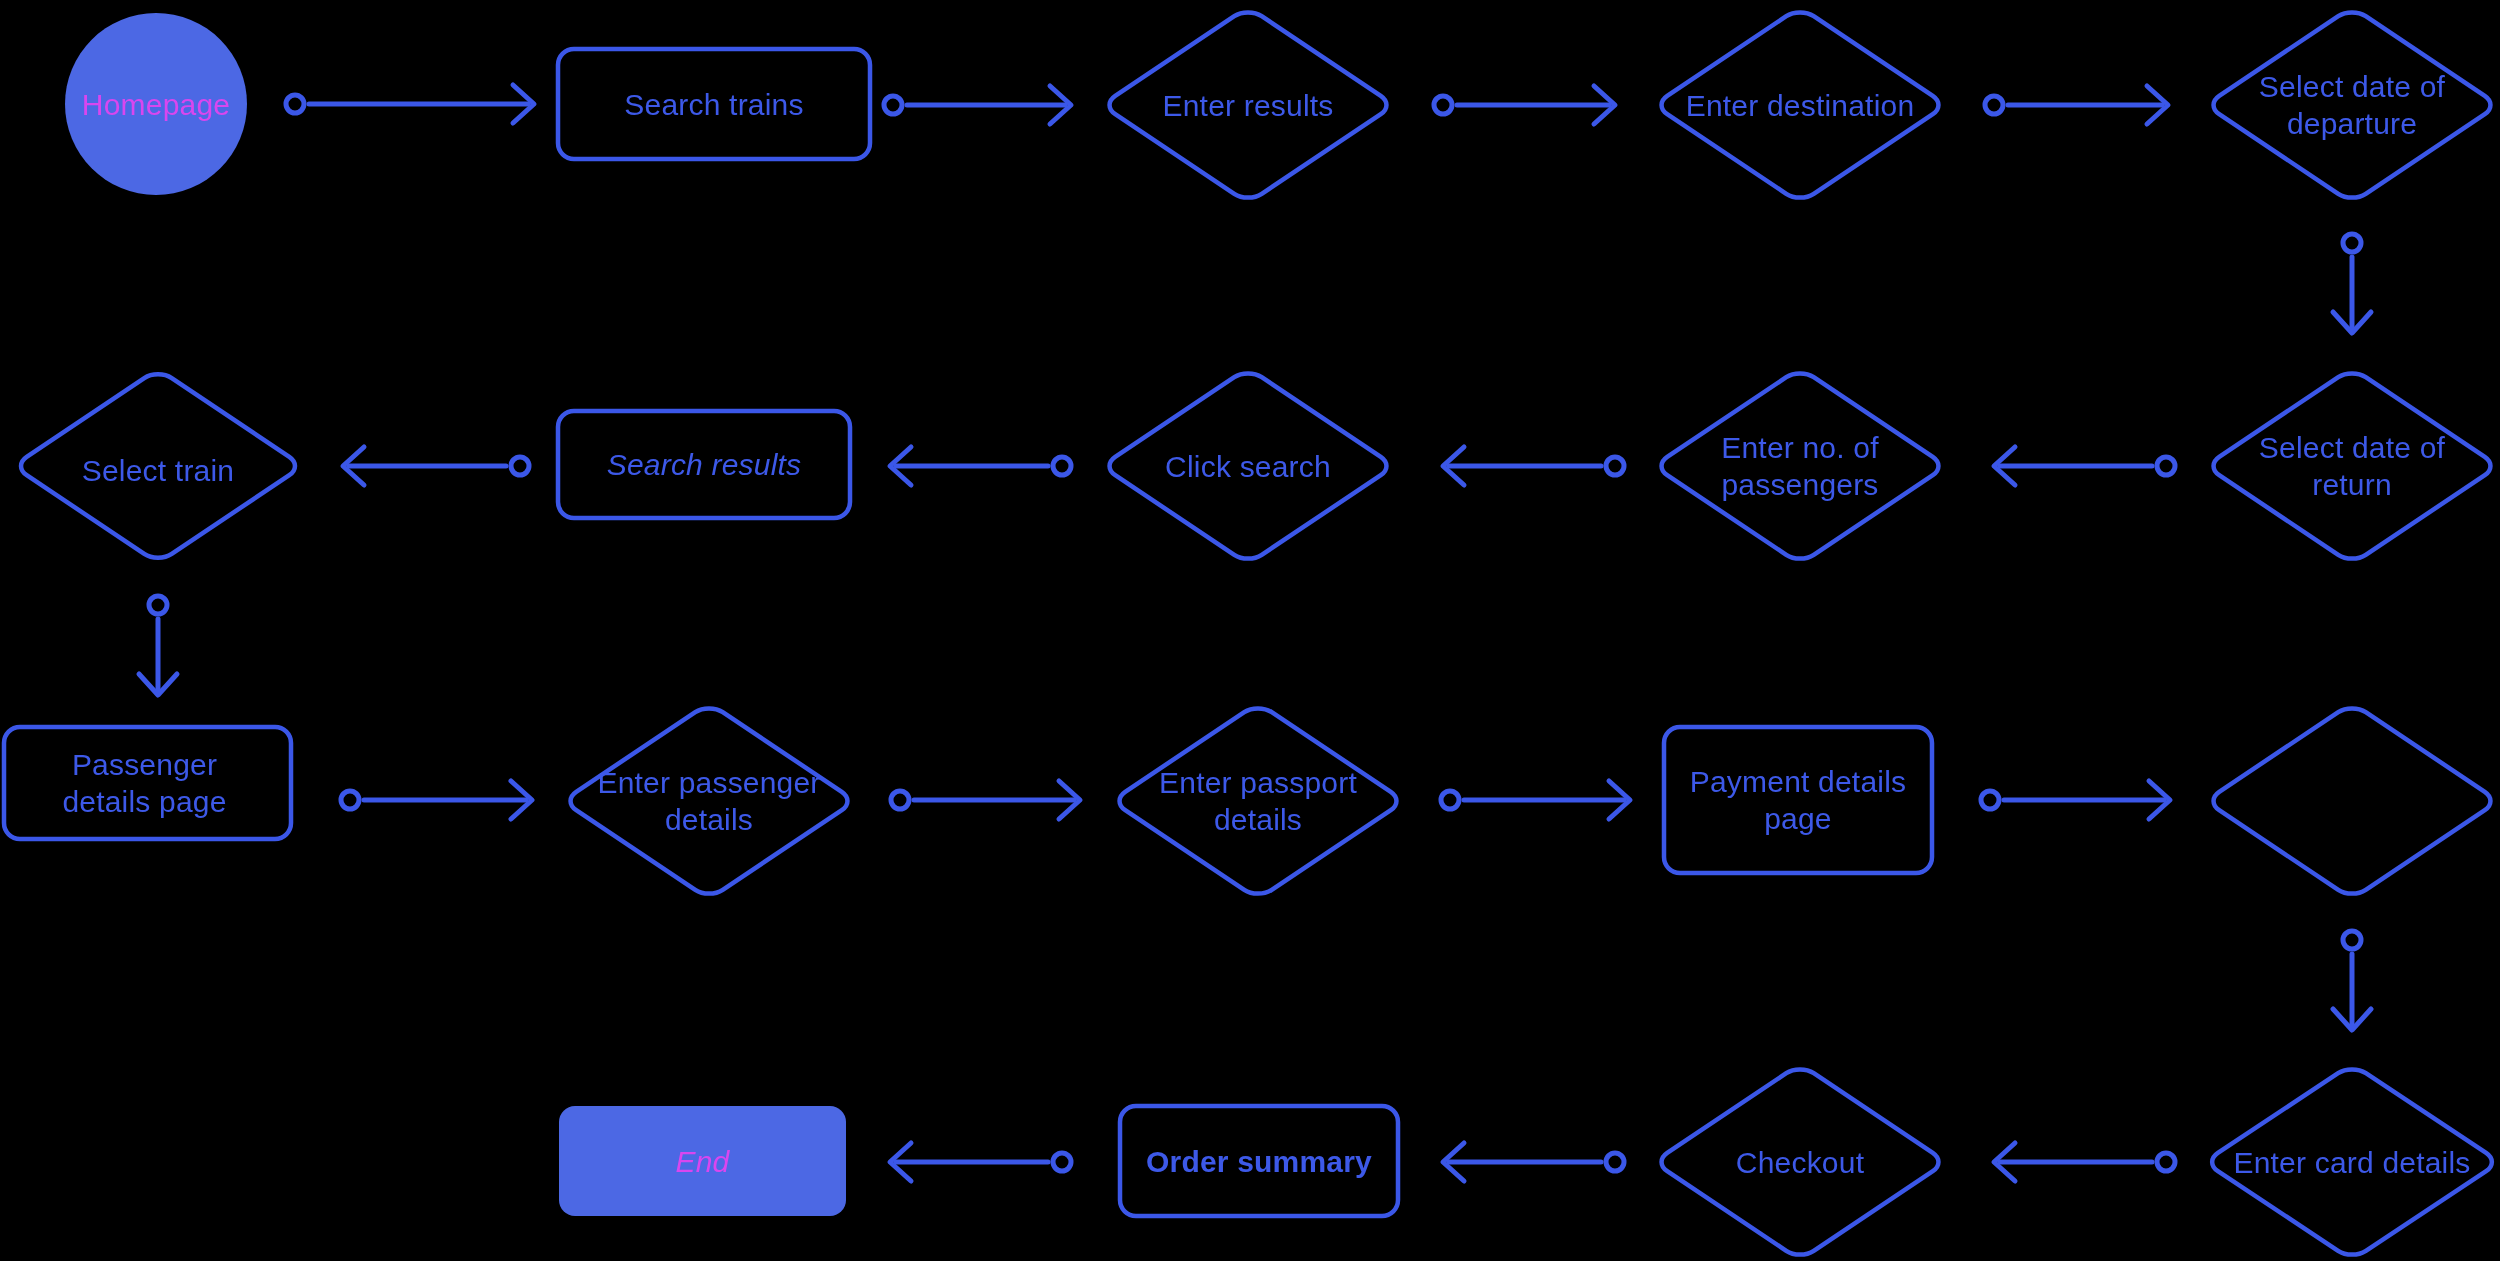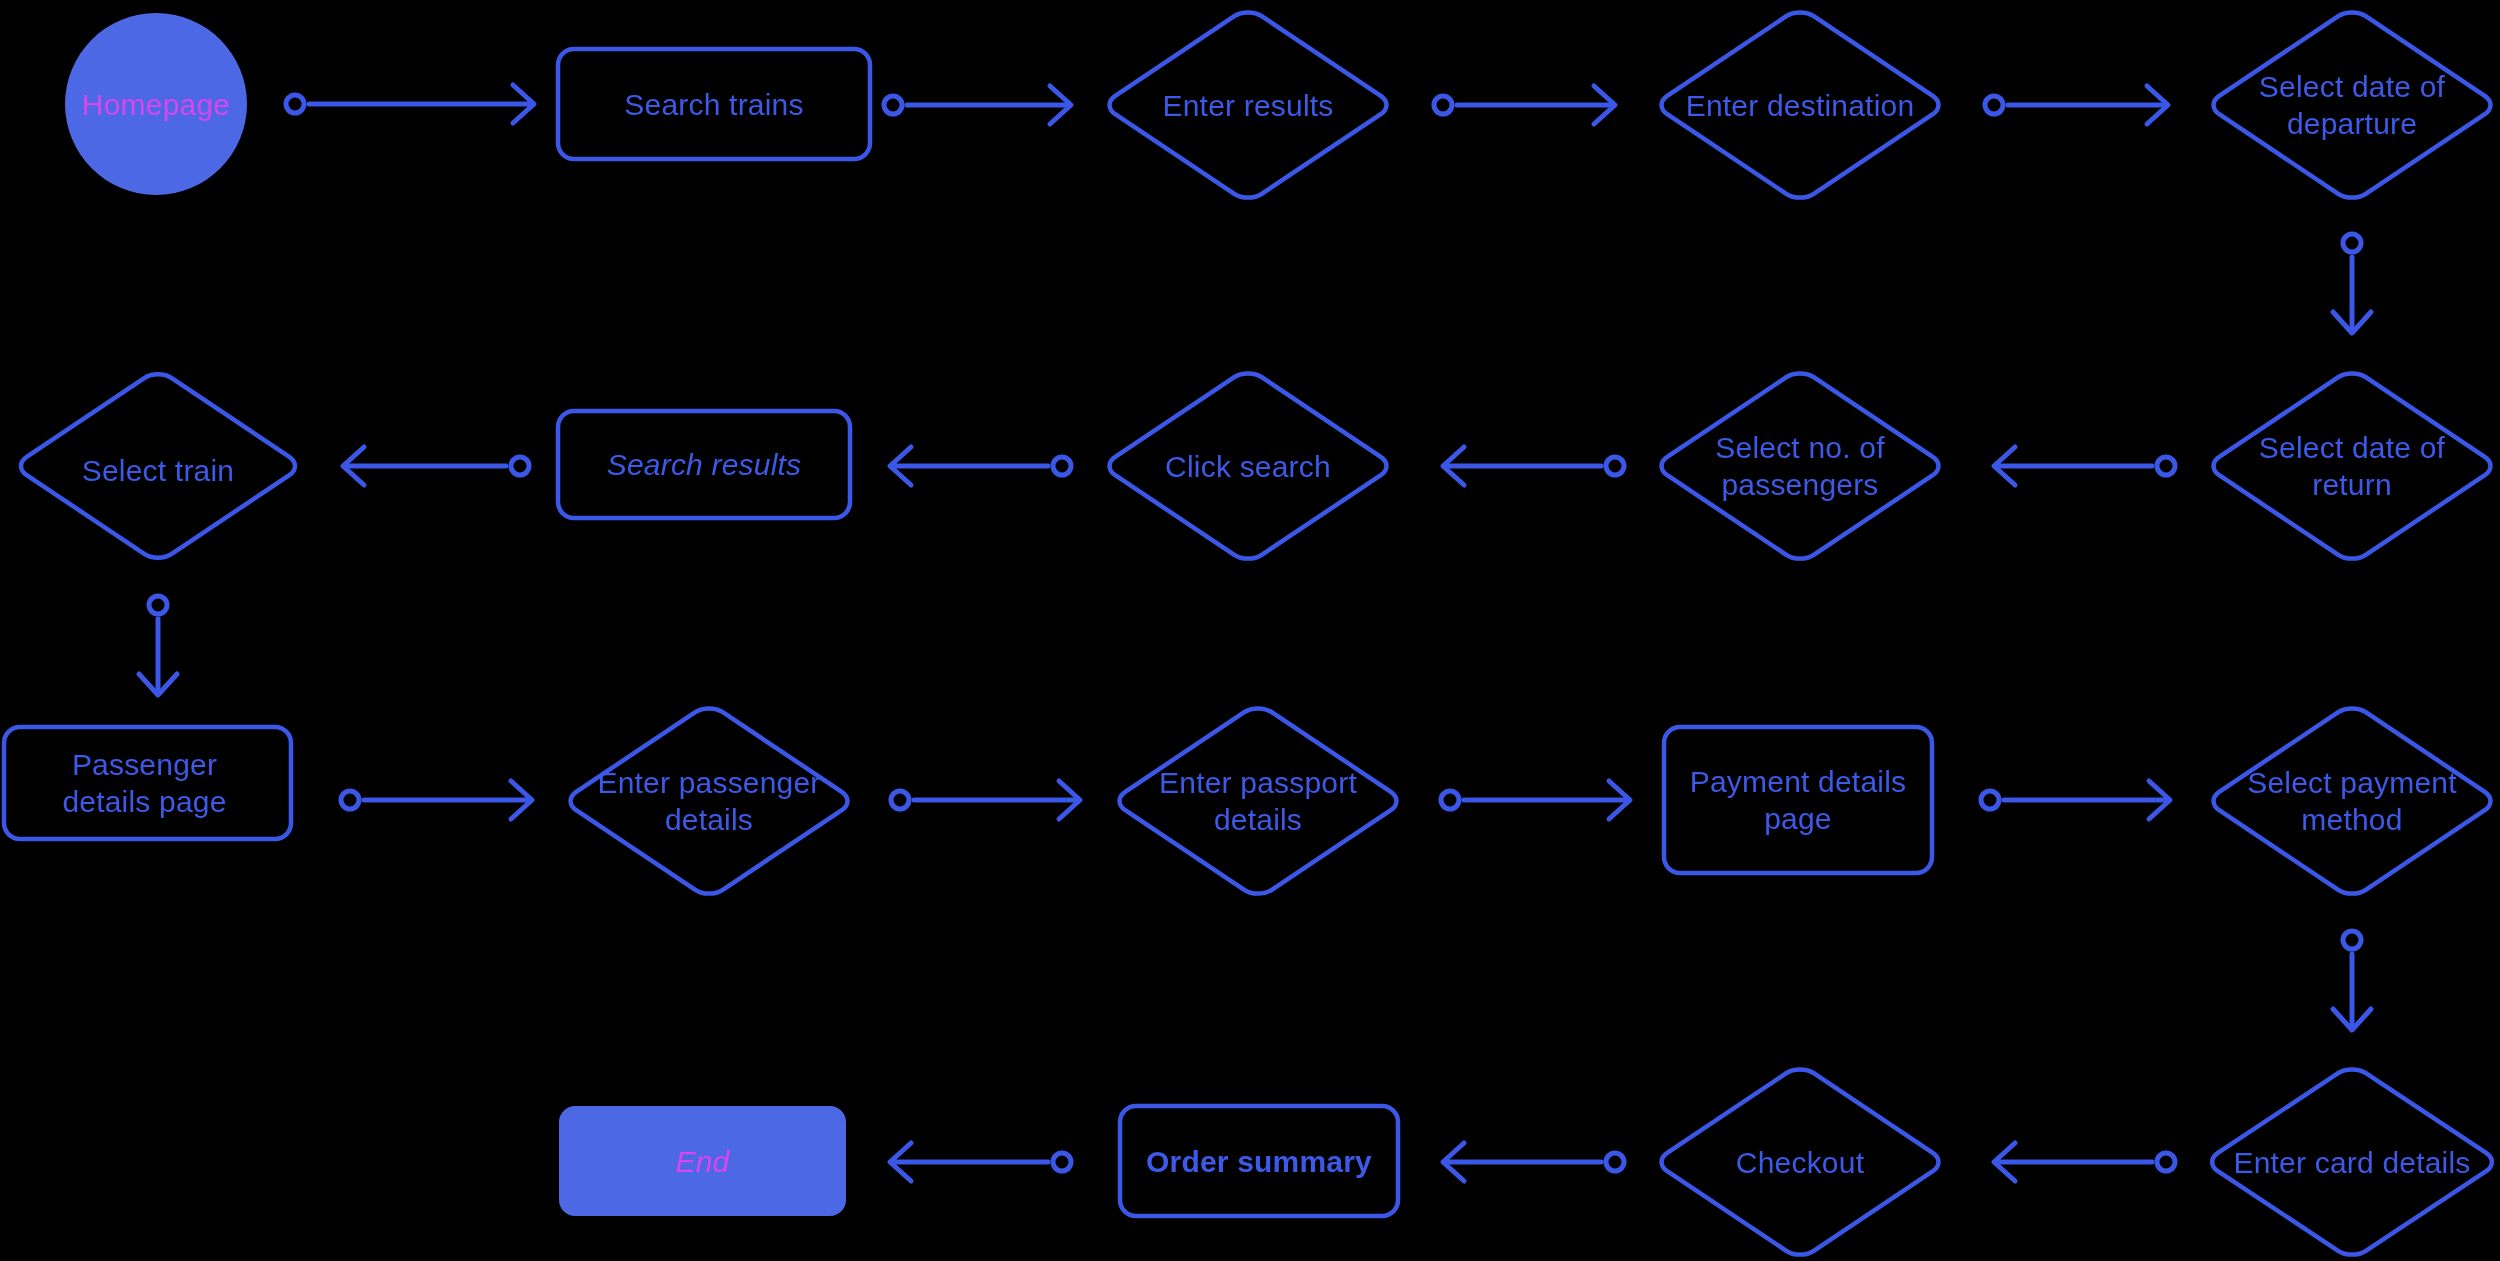--- a/index.html
+++ b/index.html
@@ -203,43 +203,41 @@
   <div class="node-label" style="left:1108px; top:75px;  width:280px; height:60px;">Enter results</div>
 
   <div class="node-label" style="left:1650px; top:75px;  width:300px; height:60px;">Enter destination</div>
 
   <div class="node-label" style="left:2232px; top:68px;  width:240px; height:74px;">Select date of
 departure</div>
 
   <div class="node-label" style="left:2232px; top:429px; width:240px; height:74px;">Select date of
 return</div>
 
-  <div class="node-label" style="left:1680px; top:429px; width:240px; height:74px;">Select no. of
+  <div class="node-label" style="left:1680px; top:429px; width:240px; height:74px;">Enter no. of
 passengers</div>
 
   <div class="node-label" style="left:1128px; top:436px; width:240px; height:60px;">Click search</div>
 
   <div class="node-label" style="left:558px; top:411px;  width:292px; height:107px;font-style:italic;">Search results</div>
 
   <div class="node-label" style="left:38px;  top:440px;  width:240px; height:60px;">Select train</div>
 
   <div class="node-label" style="left:1px;   top:727px;  width:287px; height:112px;">Passenger
 details page</div>
 
   <div class="node-label" style="left:589px; top:764px;  width:240px; height:74px;">Enter passenger
 details</div>
 
   <div class="node-label" style="left:1138px; top:764px; width:240px; height:74px;">Enter passport
 details</div>
 
   <div class="node-label" style="left:1664px; top:727px; width:268px; height:146px;">Payment details
 page</div>
 
-  <div class="node-label" style="left:2232px; top:764px; width:240px; height:74px;">Select payment
-method</div>
 
   <div class="node-label" style="left:2212px; top:1132px; width:280px; height:60px;">Enter card details</div>
 
   <div class="node-label" style="left:1680px; top:1132px; width:240px; height:60px;">Checkout</div>
 
   <div class="node-label" style="left:1120px; top:1106px; width:278px; height:110px;font-weight:bold;">Order summary</div>
 
   <div class="node-label on-fill" style="left:559px; top:1106px; width:287px; height:110px;font-style:italic;">End</div>
 
 </div>

